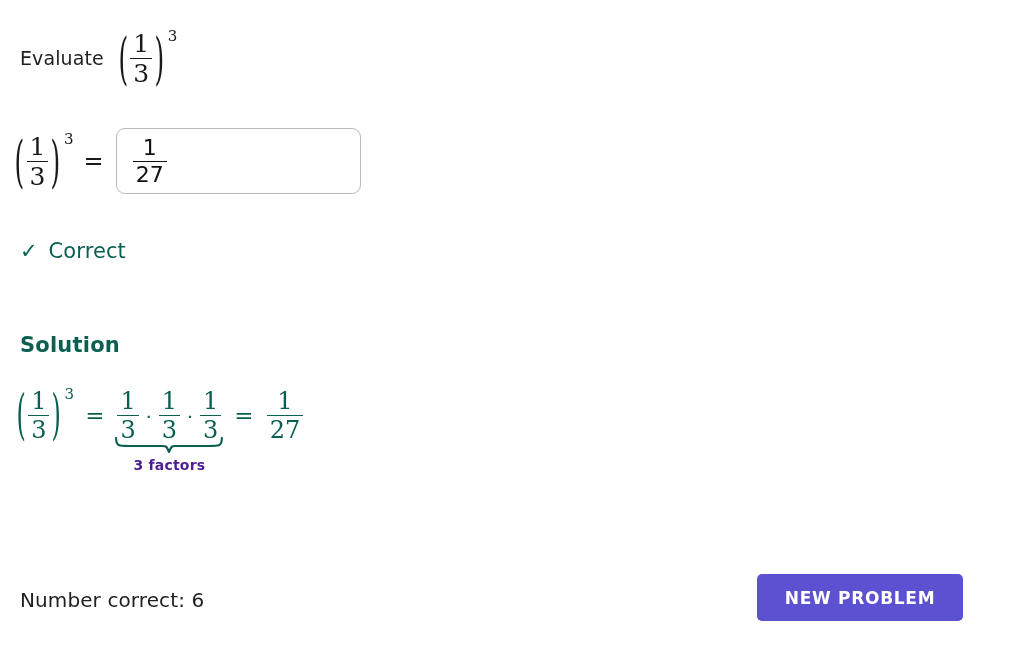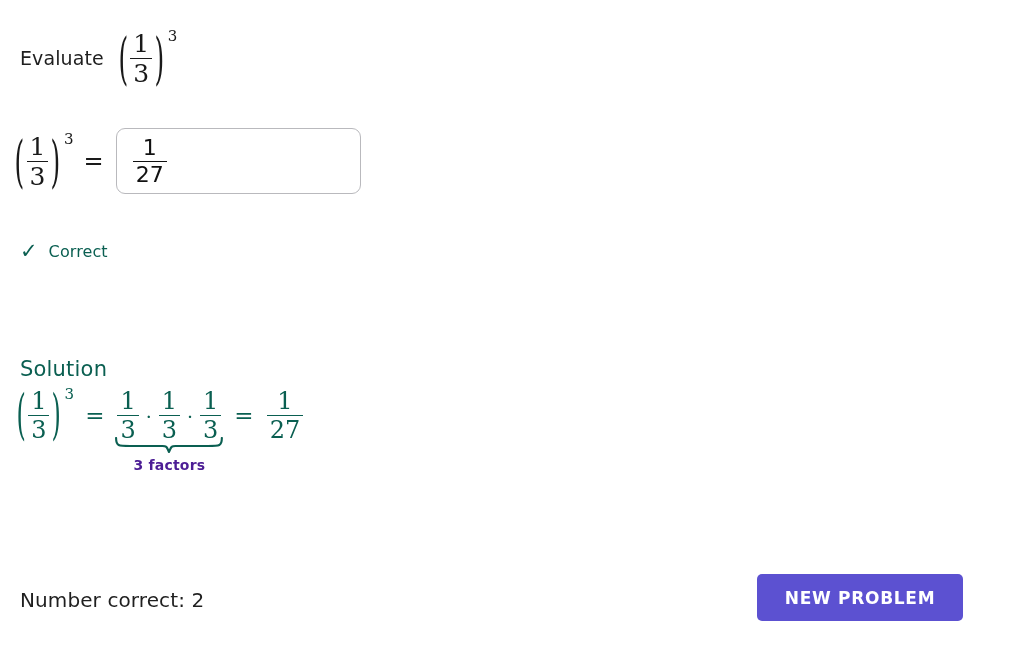--- a/index.html
+++ b/index.html
@@ -144,35 +144,34 @@
     height: 28px;
   }
   #feedback-check {
     font-family: "DejaVu Sans", sans-serif;
     font-size: 21px;
     color: #0a5f51;
     line-height: 1;
     margin-right: 11px;
   }
   #feedback-label {
-    font-size: 16px;
+    font-size: 21px;
     color: #0a5f51;
     letter-spacing: 0.1px;
   }
 
   
   #solution-heading {
     position: absolute;
     left: 20px;
     top: 333px;
     font-size: 21px;
-    font-weight: normal;
+    font-weight: bold;
     color: #0a5f51;
     letter-spacing: 0.2px;
-    margin-top: 24px;
   }
   #solution-body {
     position: absolute;
     left: 16px;
     top: 382px;
     color: #0a5f51;
   }
   #solution-expr {
     display: flex;
     align-items: center;
@@ -348,14 +347,14 @@
     <span class="eq">=</span>
 
     <span class="frac">
       <span class="num">1</span>
       <span class="bar"></span>
       <span class="den">27</span>
     </span>
   </div>
 </div>
 
-<div id="score-text">Number correct: 2</div>
+<div id="score-text">Number correct: 6</div>
 <button id="new-problem-button">NEW PROBLEM</button>
 
 </body></html>

